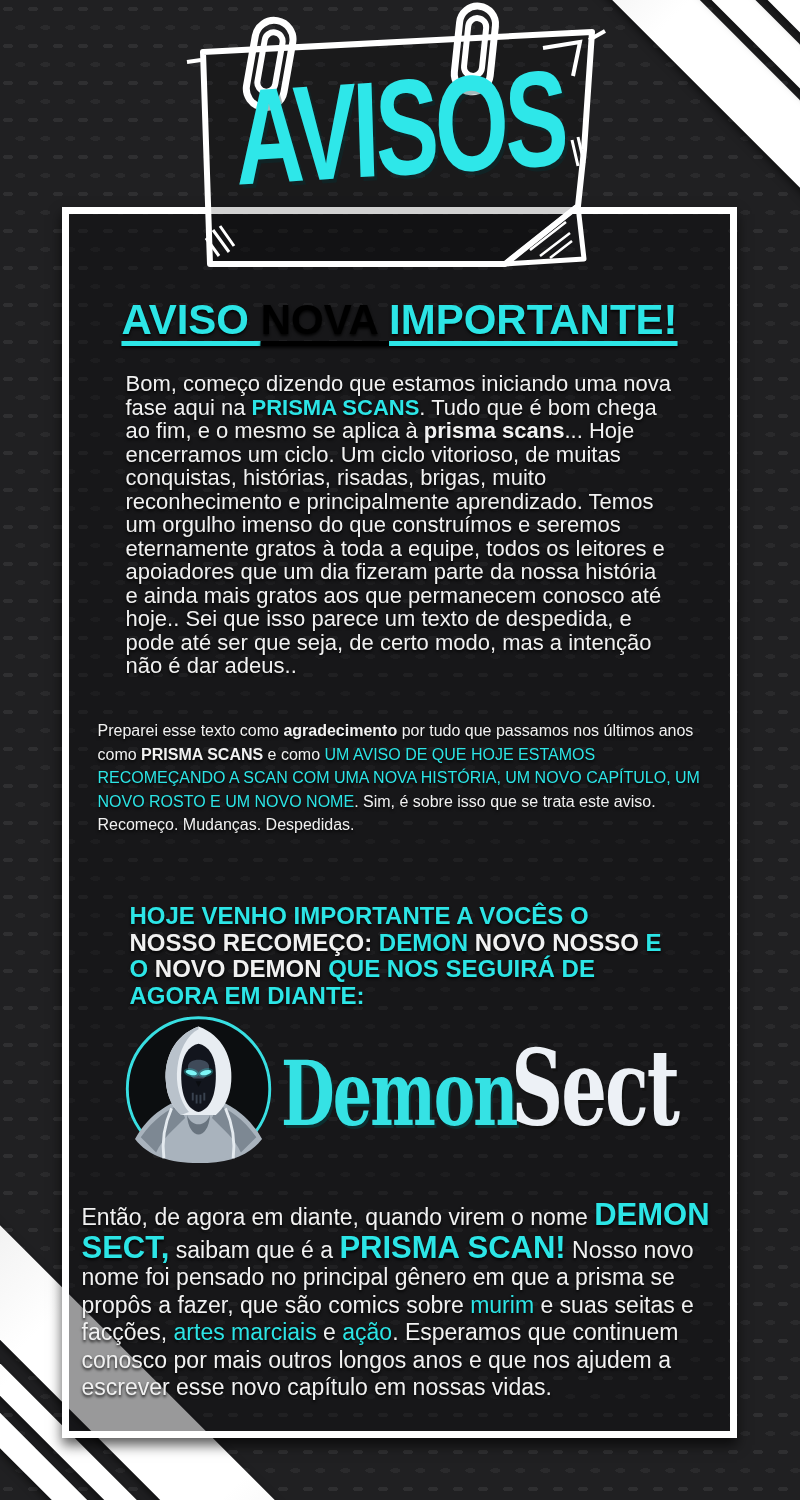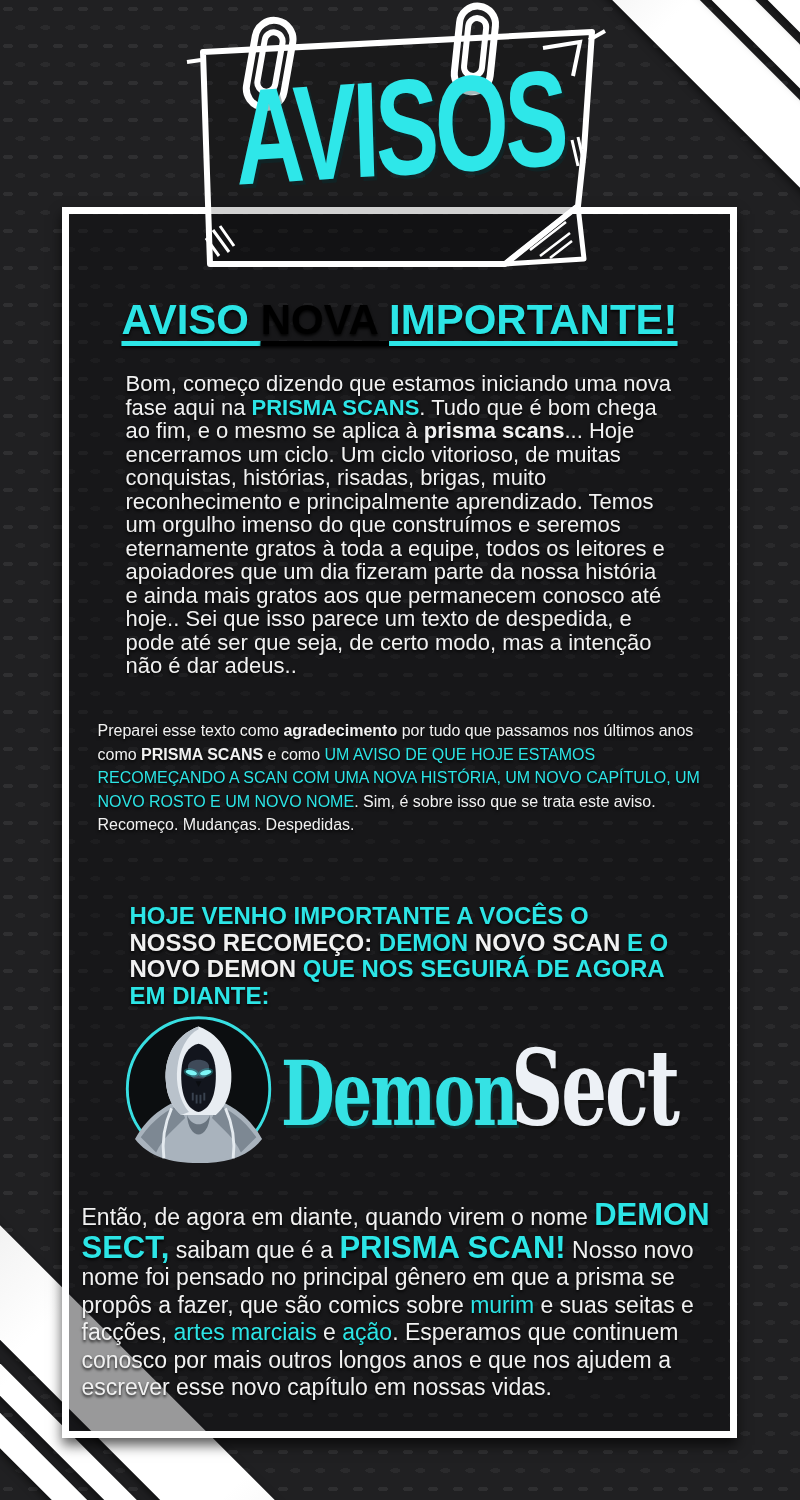--- a/index.html
+++ b/index.html
@@ -79,21 +79,21 @@
 
   <div class="panel">
     <div class="panel-inner">
 
       <h1 class="heading"><span class="c-cyan bold und">AVISO </span><span class="bold und">NOVA </span><span class="c-cyan bold und">IMPORTANTE!</span></h1>
 
       <p class="para p1"><span>Bom, começo dizendo que estamos iniciando uma nova fase aqui na </span><span class="c-cyan bold">PRISMA SCANS</span><span>. Tudo que é bom chega ao fim, e o mesmo se aplica à </span><span class="bold">prisma scans</span><span>... Hoje encerramos um ciclo. Um ciclo vitorioso, de muitas conquistas, histórias, risadas, brigas, muito reconhecimento e principalmente aprendizado. Temos um orgulho imenso do que construímos e seremos eternamente gratos à toda a equipe, todos os leitores e apoiadores que um dia fizeram parte da nossa história e ainda mais gratos aos que permanecem conosco até hoje.. Sei que isso parece um texto de despedida, e pode até ser que seja, de certo modo, mas a intenção não é dar adeus..</span></p>
 
       <p class="para p2"><span>Preparei esse texto como </span><span class="bold">agradecimento</span><span> por tudo que passamos nos últimos anos como </span><span class="bold">PRISMA SCANS</span><span> e como </span><span class="c-cyan">UM AVISO DE QUE HOJE ESTAMOS RECOMEÇANDO A SCAN COM UMA NOVA HISTÓRIA, UM NOVO CAPÍTULO, UM NOVO ROSTO E UM NOVO NOME</span><span>. Sim, é sobre isso que se trata este aviso. Recomeço. Mudanças. Despedidas.</span></p>
 
-      <p class="para p3"><span class="c-cyan bold">HOJE VENHO IMPORTANTE A VOCÊS O </span><span class="bold">NOSSO RECOMEÇO: </span><span class="c-cyan bold">DEMON </span><span class="bold">NOVO SCAN </span><span class="c-cyan bold">E O </span><span class="bold">NOVO DEMON </span><span class="c-cyan bold">QUE NOS SEGUIRÁ DE AGORA EM DIANTE:</span></p>
+      <p class="para p3"><span class="c-cyan bold">HOJE VENHO IMPORTANTE A VOCÊS O </span><span class="bold">NOSSO RECOMEÇO: </span><span class="c-cyan bold">DEMON </span><span class="bold">NOVO NOSSO </span><span class="c-cyan bold">E O </span><span class="bold">NOVO DEMON </span><span class="c-cyan bold">QUE NOS SEGUIRÁ DE AGORA EM DIANTE:</span></p>
 
       <div class="logo-row">
         <svg class="emblem" viewBox="0 0 160 160">
           <circle cx="80" cy="80" r="74" fill="#0c0e10" stroke="#38DFE2" stroke-width="3"></circle>
 
           <path d="M14,132 C30,103 52,95 64,89 L96,89 C108,95 130,103 146,132
                    C132,150 110,157 80,157 C50,157 28,150 14,132 Z" fill="#A9B3BD"></path>
           <path d="M20,130 C34,110 48,102 60,96 L66,110 C54,122 42,132 36,146 Z" fill="#7D8893"></path>
           <path d="M140,130 C126,110 112,102 100,96 L94,110 C106,122 118,132 124,146 Z" fill="#7D8893"></path>
           <path d="M52,100 C44,118 42,136 44,152 M116,152 C118,136 116,118 108,100" stroke="#E4EAEF" stroke-width="3" fill="none"></path>

